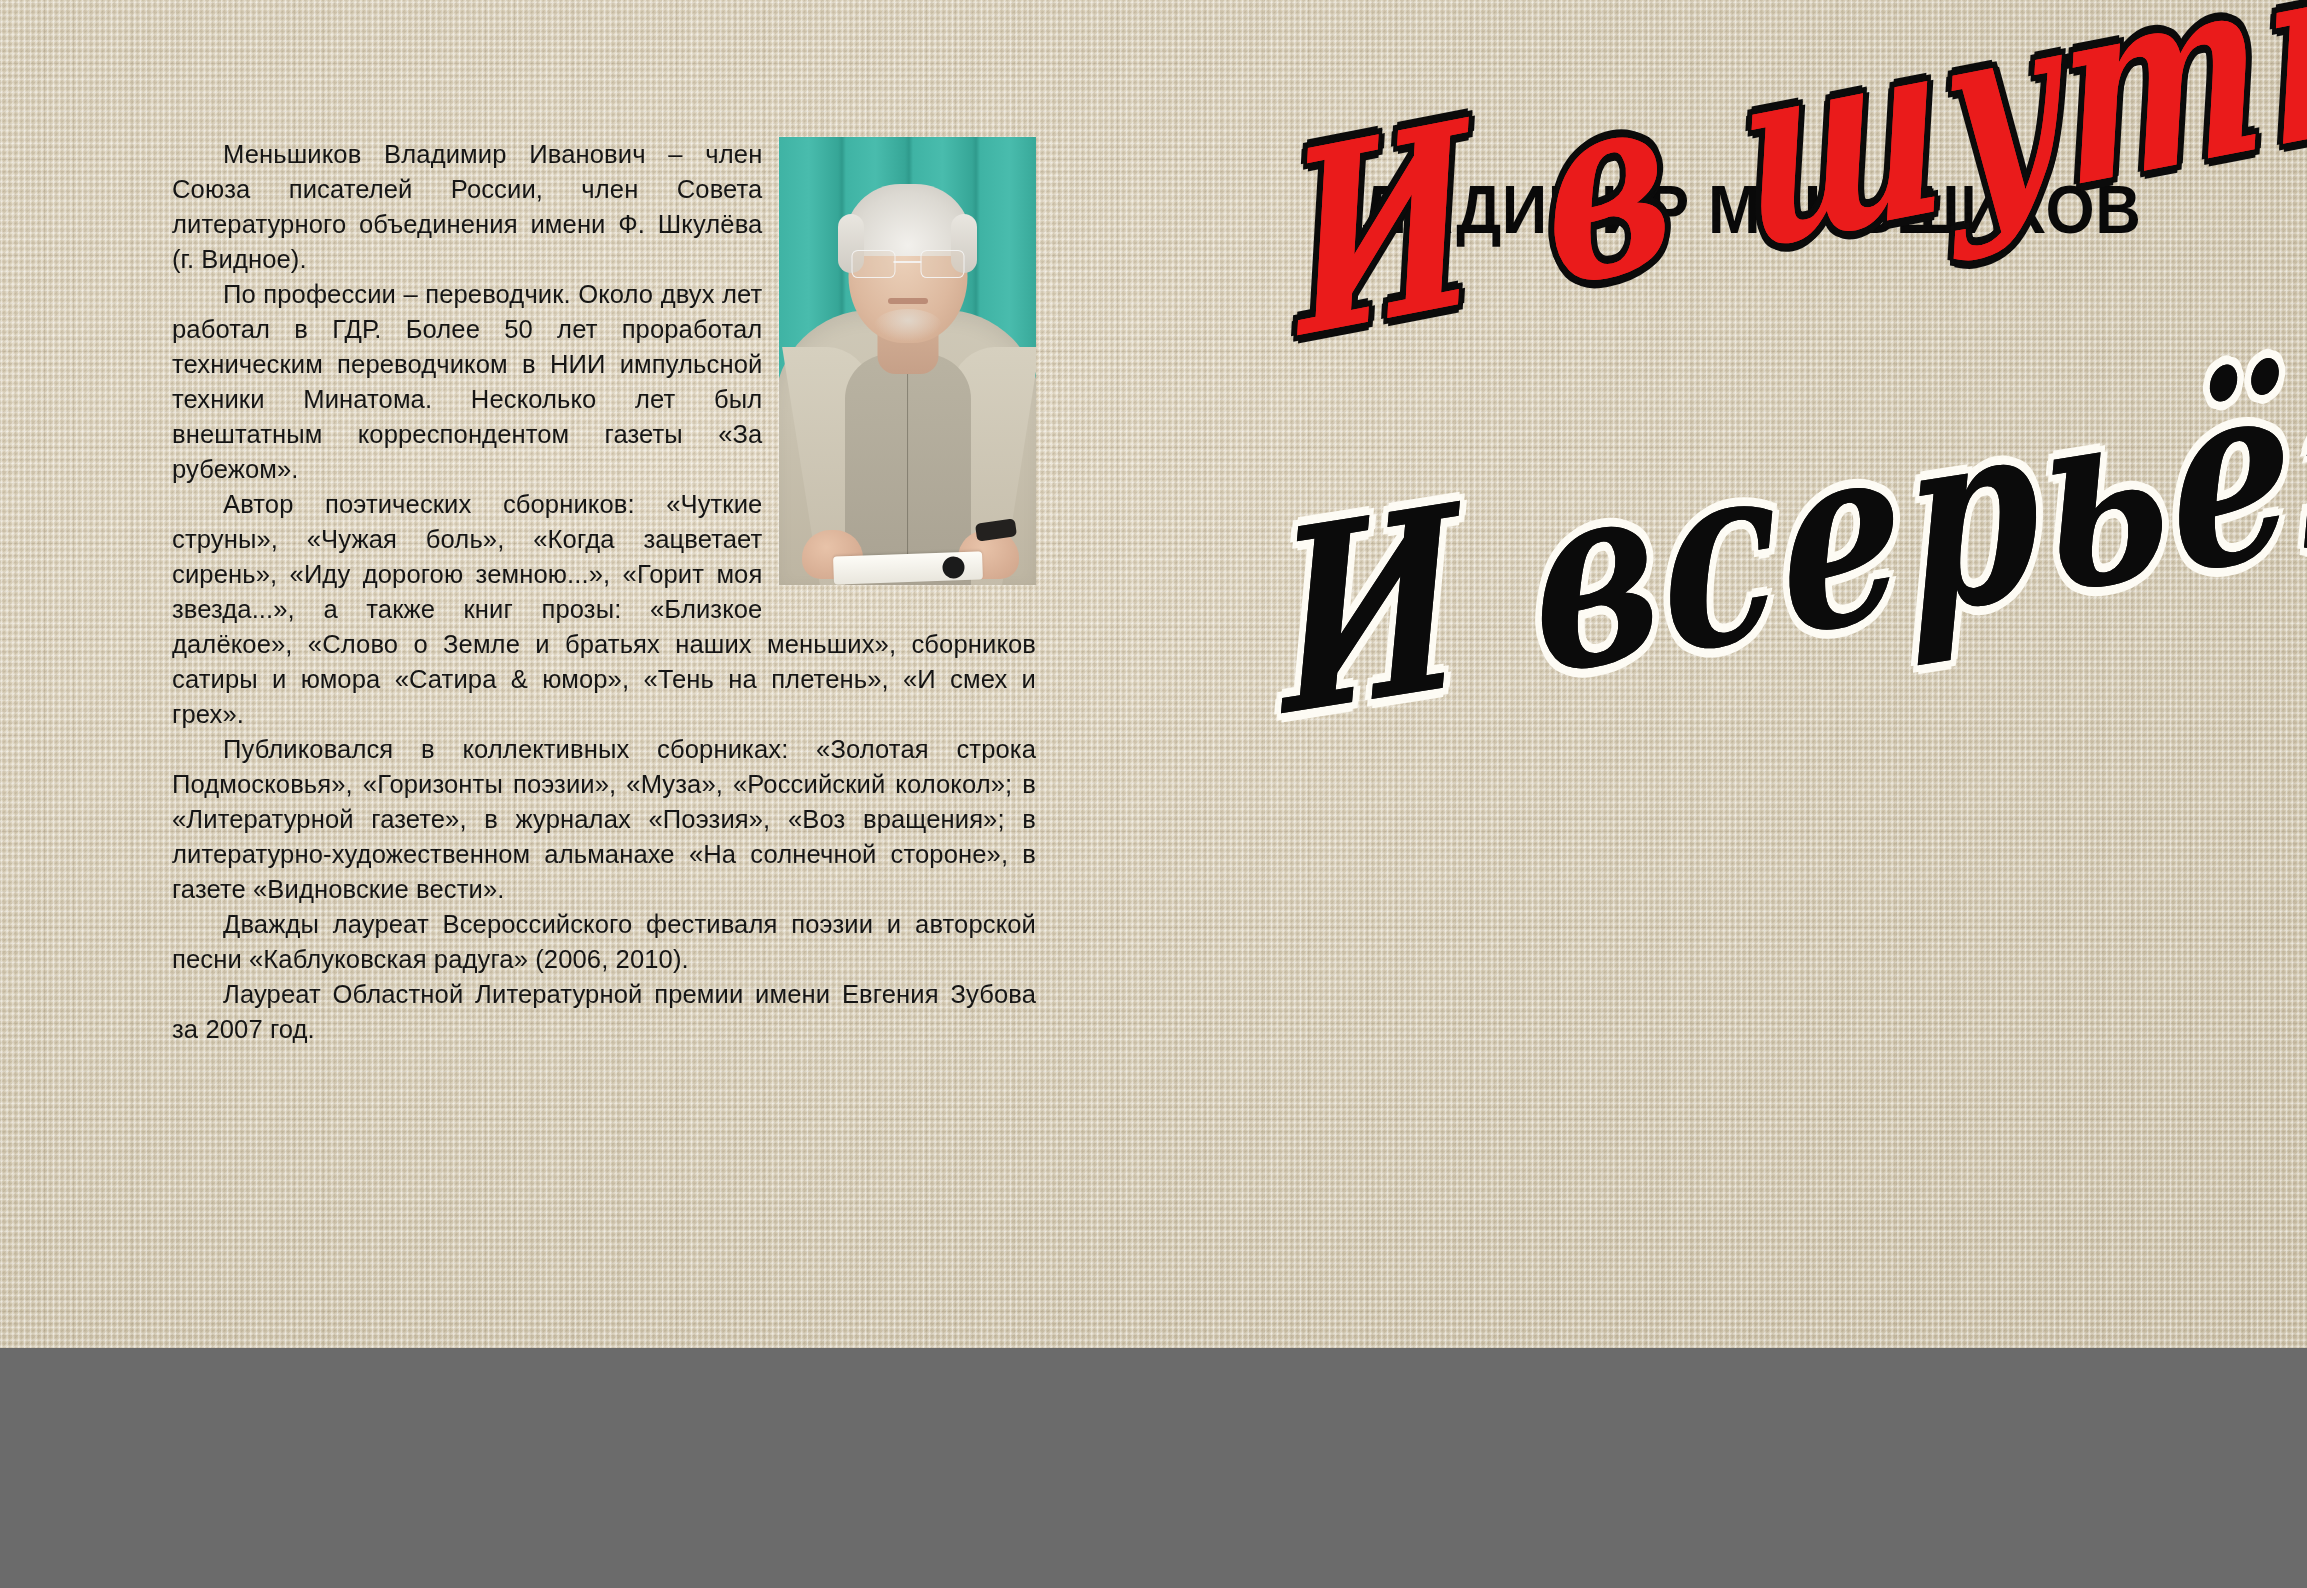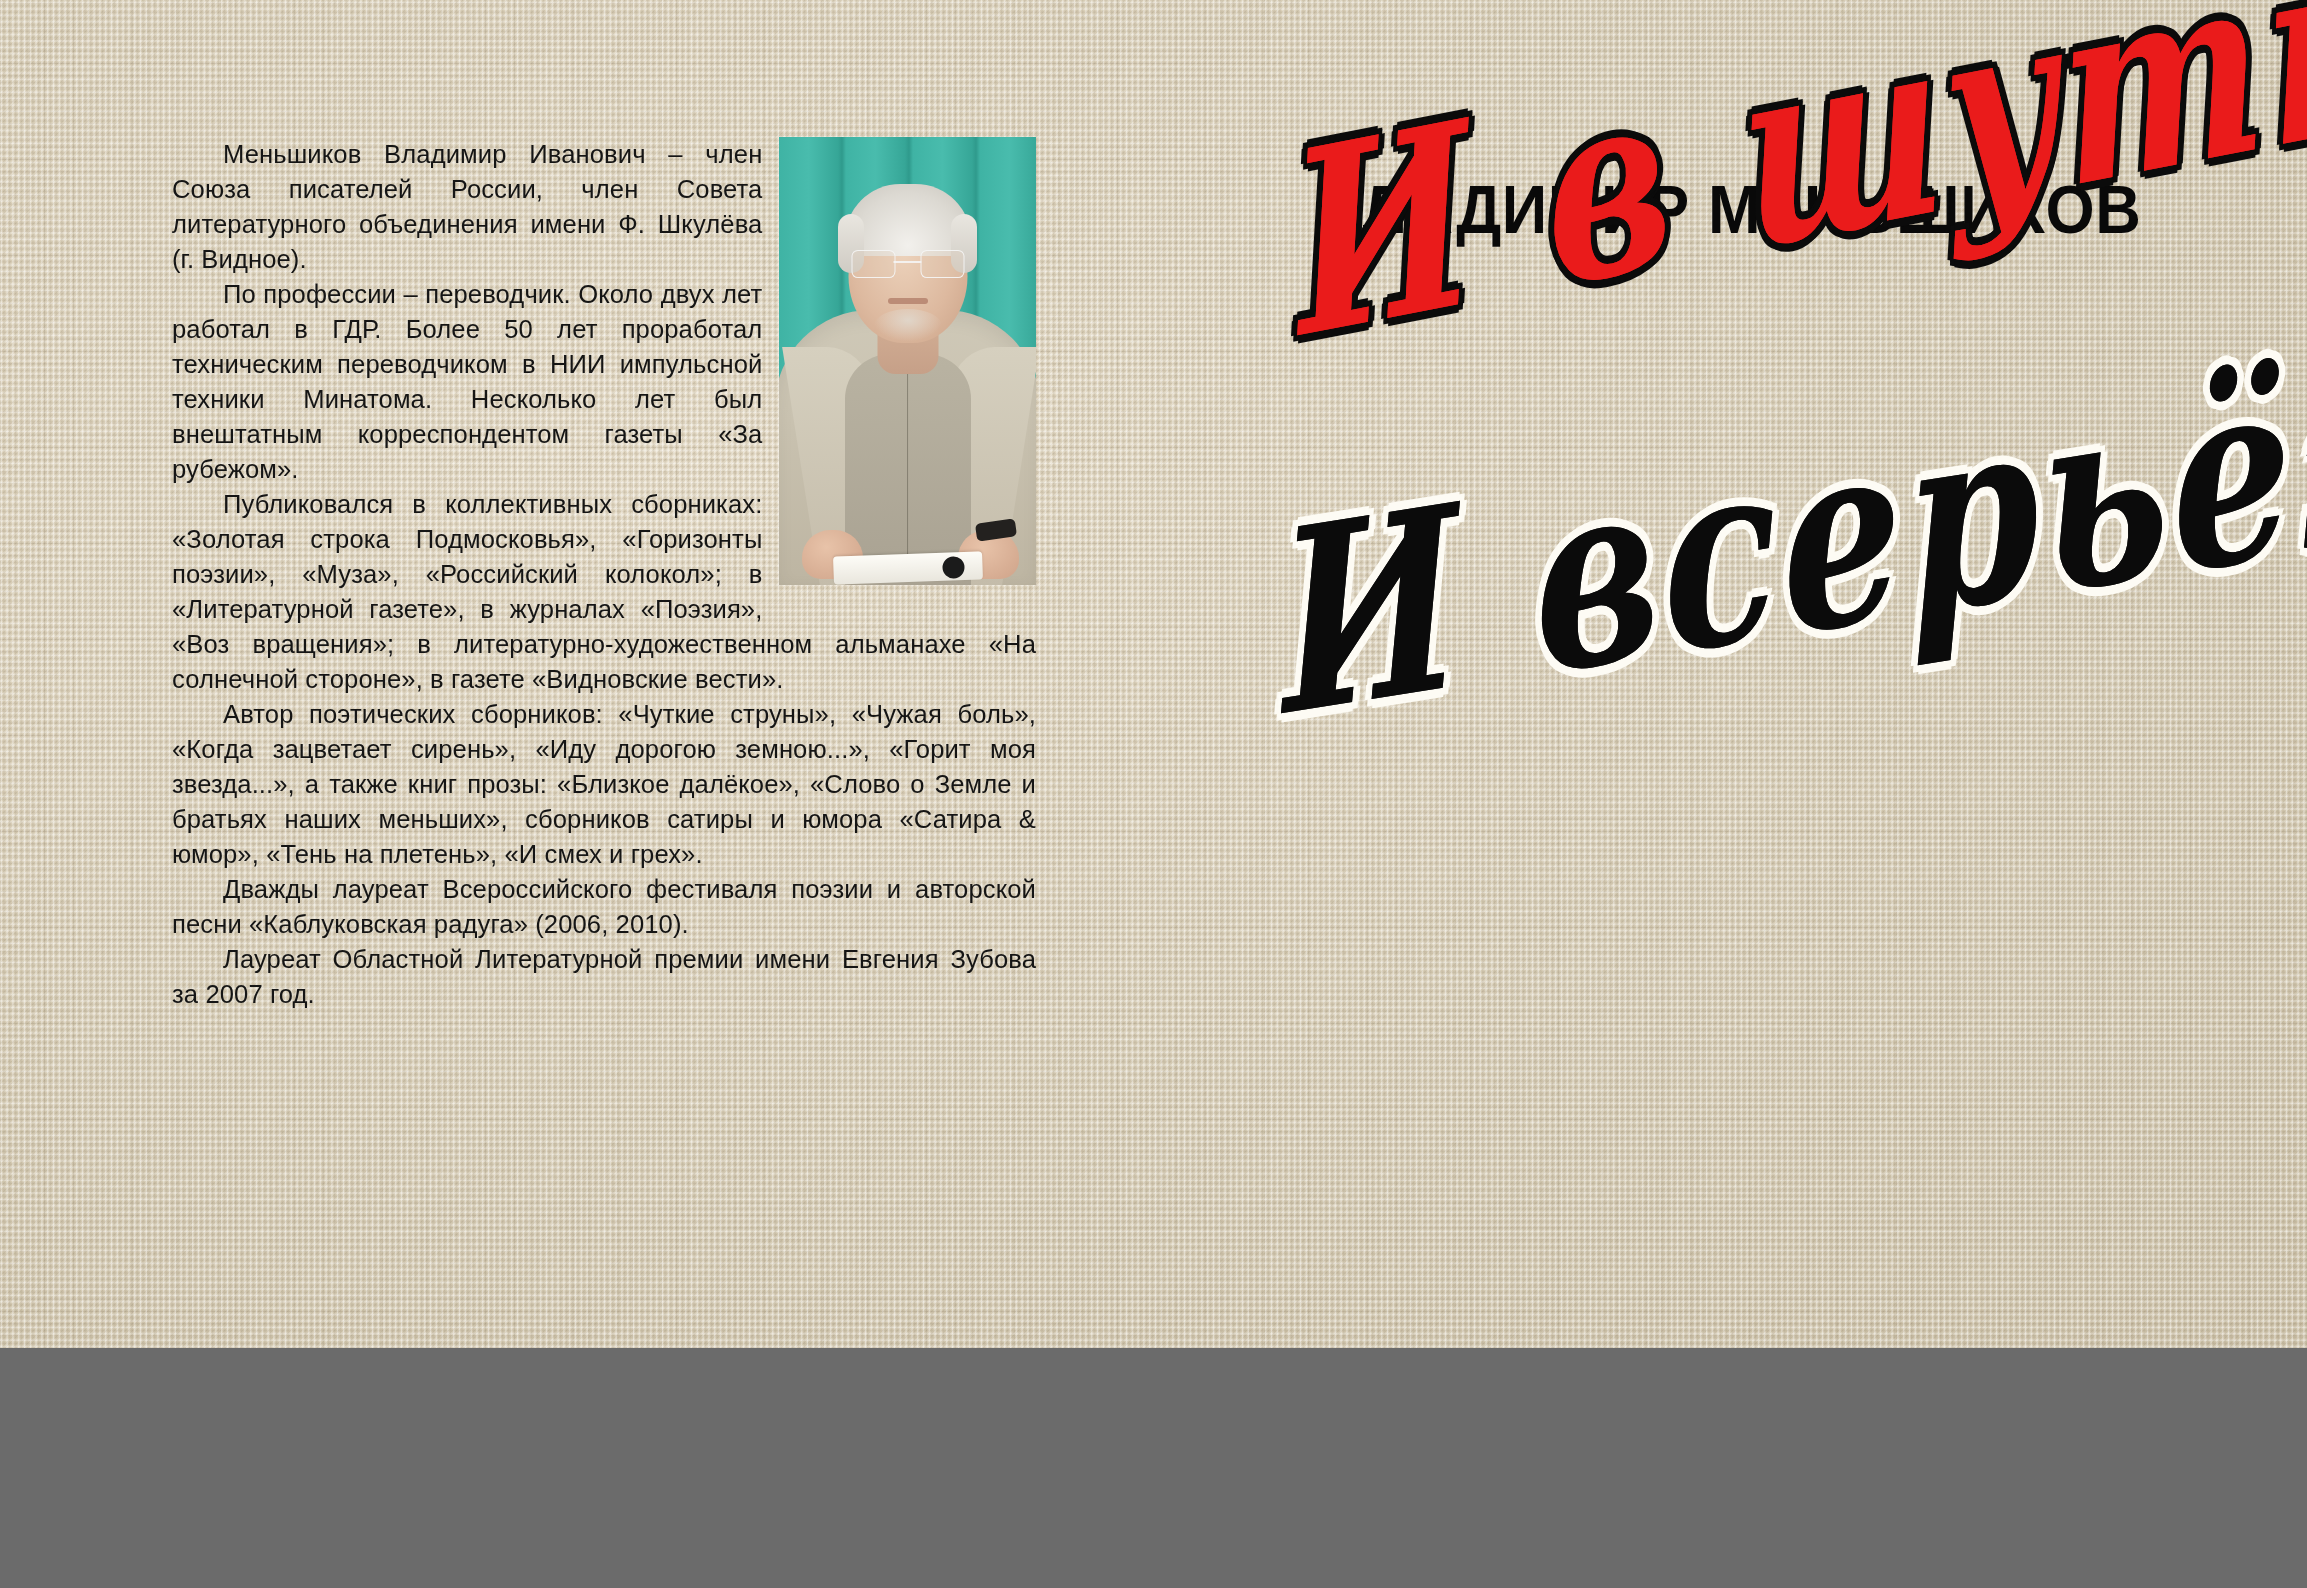--- a/index.html
+++ b/index.html
@@ -285,22 +285,22 @@
         <div class="ph-handL"></div>
         <div class="ph-handR"></div>
         <div class="ph-watch"></div>
         <div class="ph-paper"></div>
       </div>
     </div>
 
     <div class="bio">
       <p>Меньшиков Владимир Иванович – член Союза писателей России, член Совета литературного объединения имени Ф. Шкулёва (г. Видное).</p>
       <p>По профессии – переводчик. Около двух лет работал в ГДР. Более 50 лет проработал техническим переводчиком в НИИ импульсной техники Минатома. Несколько лет был внештатным корреспондентом газеты «За рубежом».</p>
+      <p>Автор поэтических сборников: «Чуткие струны», «Чужая боль», «Когда зацветает сирень», «Иду дорогою земною...», «Горит моя звезда...», а также книг прозы: «Близкое далёкое», «Слово о Земле и братьях наших меньших», сборников сатиры и юмора «Сатира &amp; юмор», «Тень на плетень», «И смех и грех».</p>
       <p>Публиковался в коллективных сборниках: «Золотая строка Подмосковья», «Горизонты поэзии», «Муза», «Российский колокол»; в «Литературной газете», в журналах «Поэзия», «Воз вращения»; в литературно-художественном альманахе «На солнечной стороне», в газете «Видновские вести».</p>
-      <p>Автор поэтических сборников: «Чуткие струны», «Чужая боль», «Когда зацветает сирень», «Иду дорогою земною...», «Горит моя звезда...», а также книг прозы: «Близкое далёкое», «Слово о Земле и братьях наших меньших», сборников сатиры и юмора «Сатира &amp; юмор», «Тень на плетень», «И смех и грех».</p>
       <p>Дважды лауреат Всероссийского фестиваля поэзии и авторской песни «Каблуковская радуга» (2006, 2010).</p>
       <p>Лауреат Областной Литературной премии имени Евгения Зубова за 2007 год.</p>
     </div>
   </div>
 
   <div class="front-cover">
 
     <div class="author-name">ВЛАДИМИР МЕНЬШИКОВ</div>
 
     <div class="title-line title-1">

